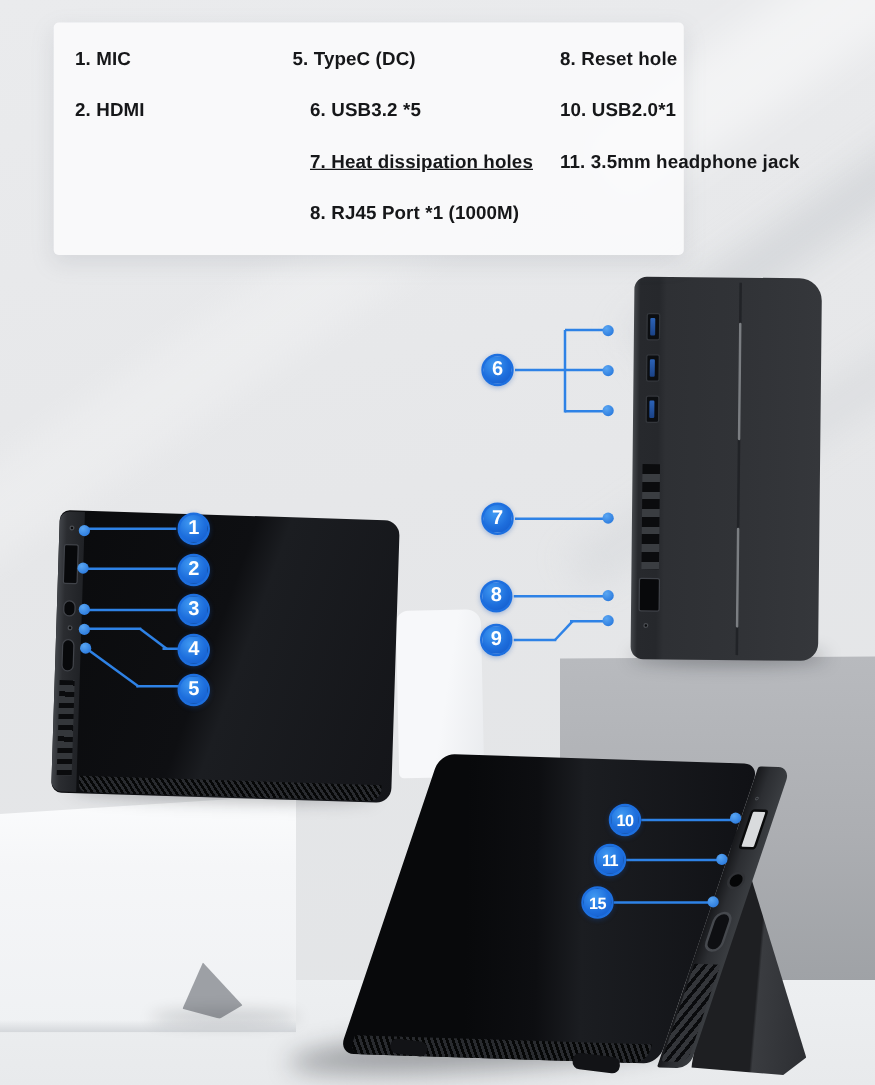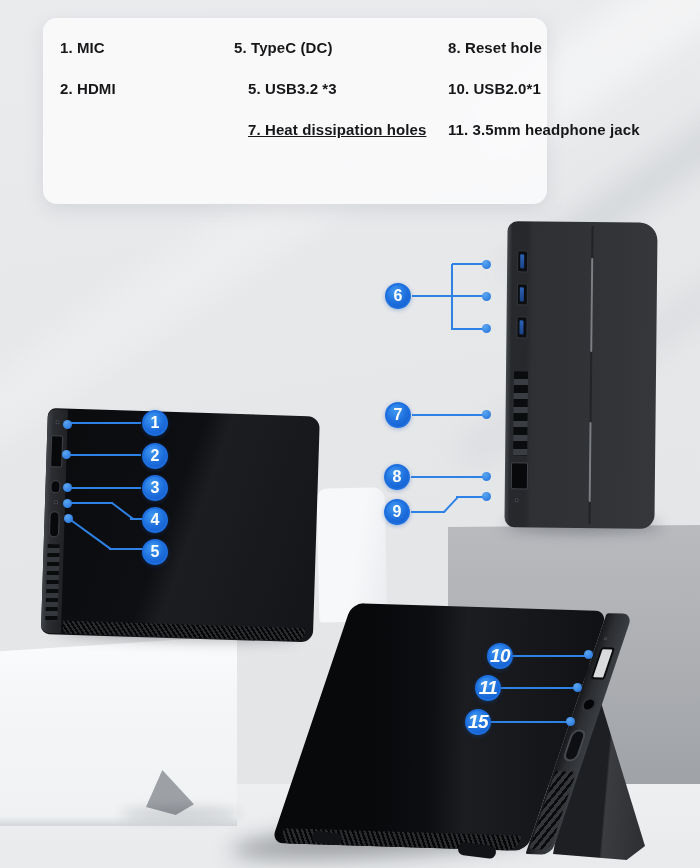--- a/index.html
+++ b/index.html
@@ -8,21 +8,21 @@
     position:relative;width:700px;height:868px;overflow:hidden;
     background:linear-gradient(170deg,#eaebed 0%,#e6e7e9 45%,#e2e4e6 100%);
     font-family:"Liberation Sans","DejaVu Sans",sans-serif;
   }
   .abs{position:absolute;}
   
   .streak{position:absolute;background:rgba(255,255,255,.45);filter:blur(14px);}
   .streak.dk{background:rgba(198,201,206,.5);}
   
   .card{
-    left:43px;top:18px;width:504px;height:186px;border-radius:14px;
+    left:43px;top:18px;width:504px;height:186px;border-radius:4px;
     background:rgba(250,251,252,.88);
     box-shadow:0 6px 18px rgba(130,135,145,.18);
   }
   .leg{
     position:absolute;font-size:15px;font-weight:600;color:#161719;
     line-height:20px;white-space:nowrap;letter-spacing:.1px;
   }
   
   .floor{left:0;top:784px;width:700px;height:84px;
     background:linear-gradient(180deg,#edeff1,#e8eaec);}
@@ -65,21 +65,21 @@
   .usbp{position:absolute;width:11px;height:22px;border-radius:2px;background:#0c0e11;border:1px solid #34373c;}
   .usbp::before{content:'';position:absolute;left:2px;top:3px;width:4px;height:14px;border-radius:1px;
     background:linear-gradient(180deg,#2c63b8,#1a4286);}
   .vents{position:absolute;}
   
   .co{position:absolute;width:26px;height:26px;border-radius:50%;z-index:30;
     background:radial-gradient(circle at 38% 30%,#3f99f2 0%,#1e6fdd 55%,#1257c8 100%);
     border:2px solid #1d6fdf;color:#fff;font-weight:700;font-size:16px;
     display:flex;align-items:center;justify-content:center;
     box-shadow:0 1px 4px rgba(20,80,180,.35);}
-  .co.sm{font-size:19px;letter-spacing:-.5px;font-style:italic;}
+  .co.sm{font-size:13px;letter-spacing:-.5px;}
   .ln{position:absolute;height:2px;background:#2e82e6;z-index:25;transform-origin:0 50%;}
   .lnv{position:absolute;width:2px;background:#2e82e6;z-index:25;}
   .dot{position:absolute;width:9px;height:9px;border-radius:50%;z-index:26;
     background:radial-gradient(circle at 35% 30%,#5aa6f2,#1f6fd8);}
 </style>
 </head>
 <body>
 
 <div class="stage">
 
@@ -215,20 +215,21 @@
       <span>11</span>
     </div>
   <div class="co sm" style="left:465px;top:709px;">
       <span>15</span>
     </div>
 
   <div class="abs card">
     <div class="leg" style="left:17px;top:20px;">1. MIC</div>
     <div class="leg" style="left:17px;top:61px;">2. HDMI</div>
     <div class="leg" style="left:191px;top:20px;">5. TypeC (DC)</div>
-    <div class="leg" style="left:205px;top:61px;">5. USB3.2 *3</div>
+    <div class="leg" style="left:205px;top:61px;">6. USB3.2 *5</div>
     <div class="leg" style="left:205px;top:102px;text-decoration:underline;">7. Heat dissipation holes</div>
+    <div class="leg" style="left:205px;top:143px;">8. RJ45 Port *1 (1000M)</div>
     <div class="leg" style="left:405px;top:20px;">8. Reset hole</div>
     <div class="leg" style="left:405px;top:61px;">10. USB2.0*1</div>
     <div class="leg" style="left:405px;top:102px;">11. 3.5mm headphone jack</div>
   </div>
 
 </div>
 
 </body></html>

